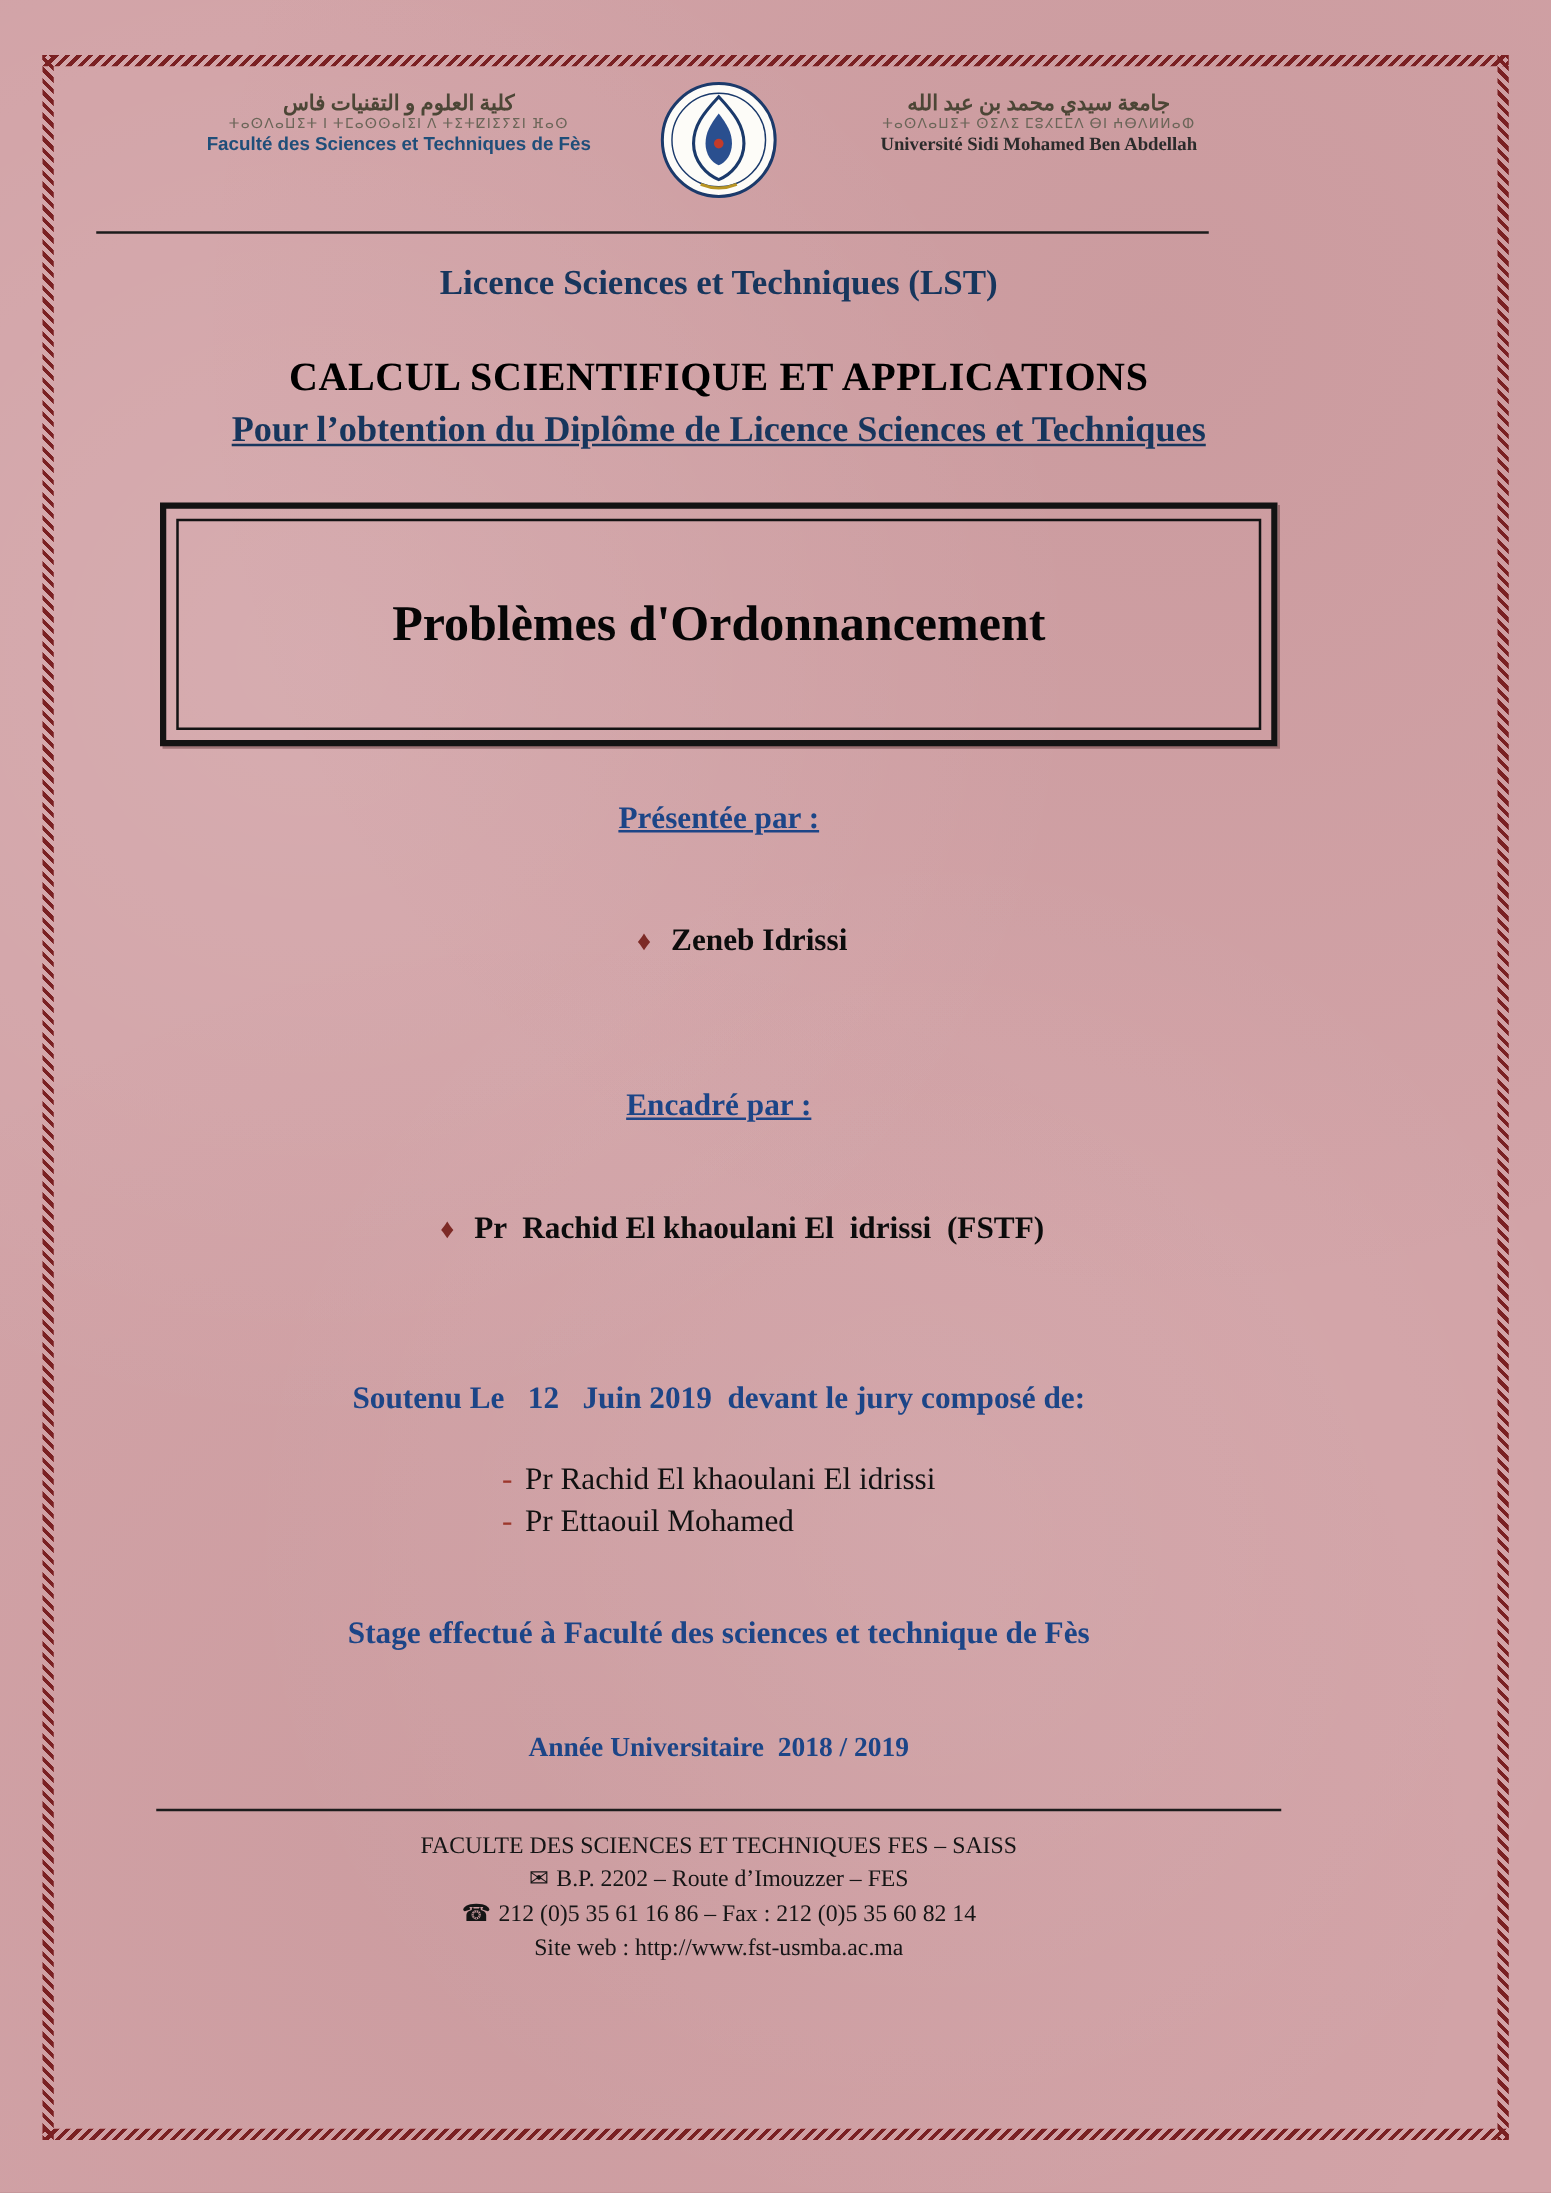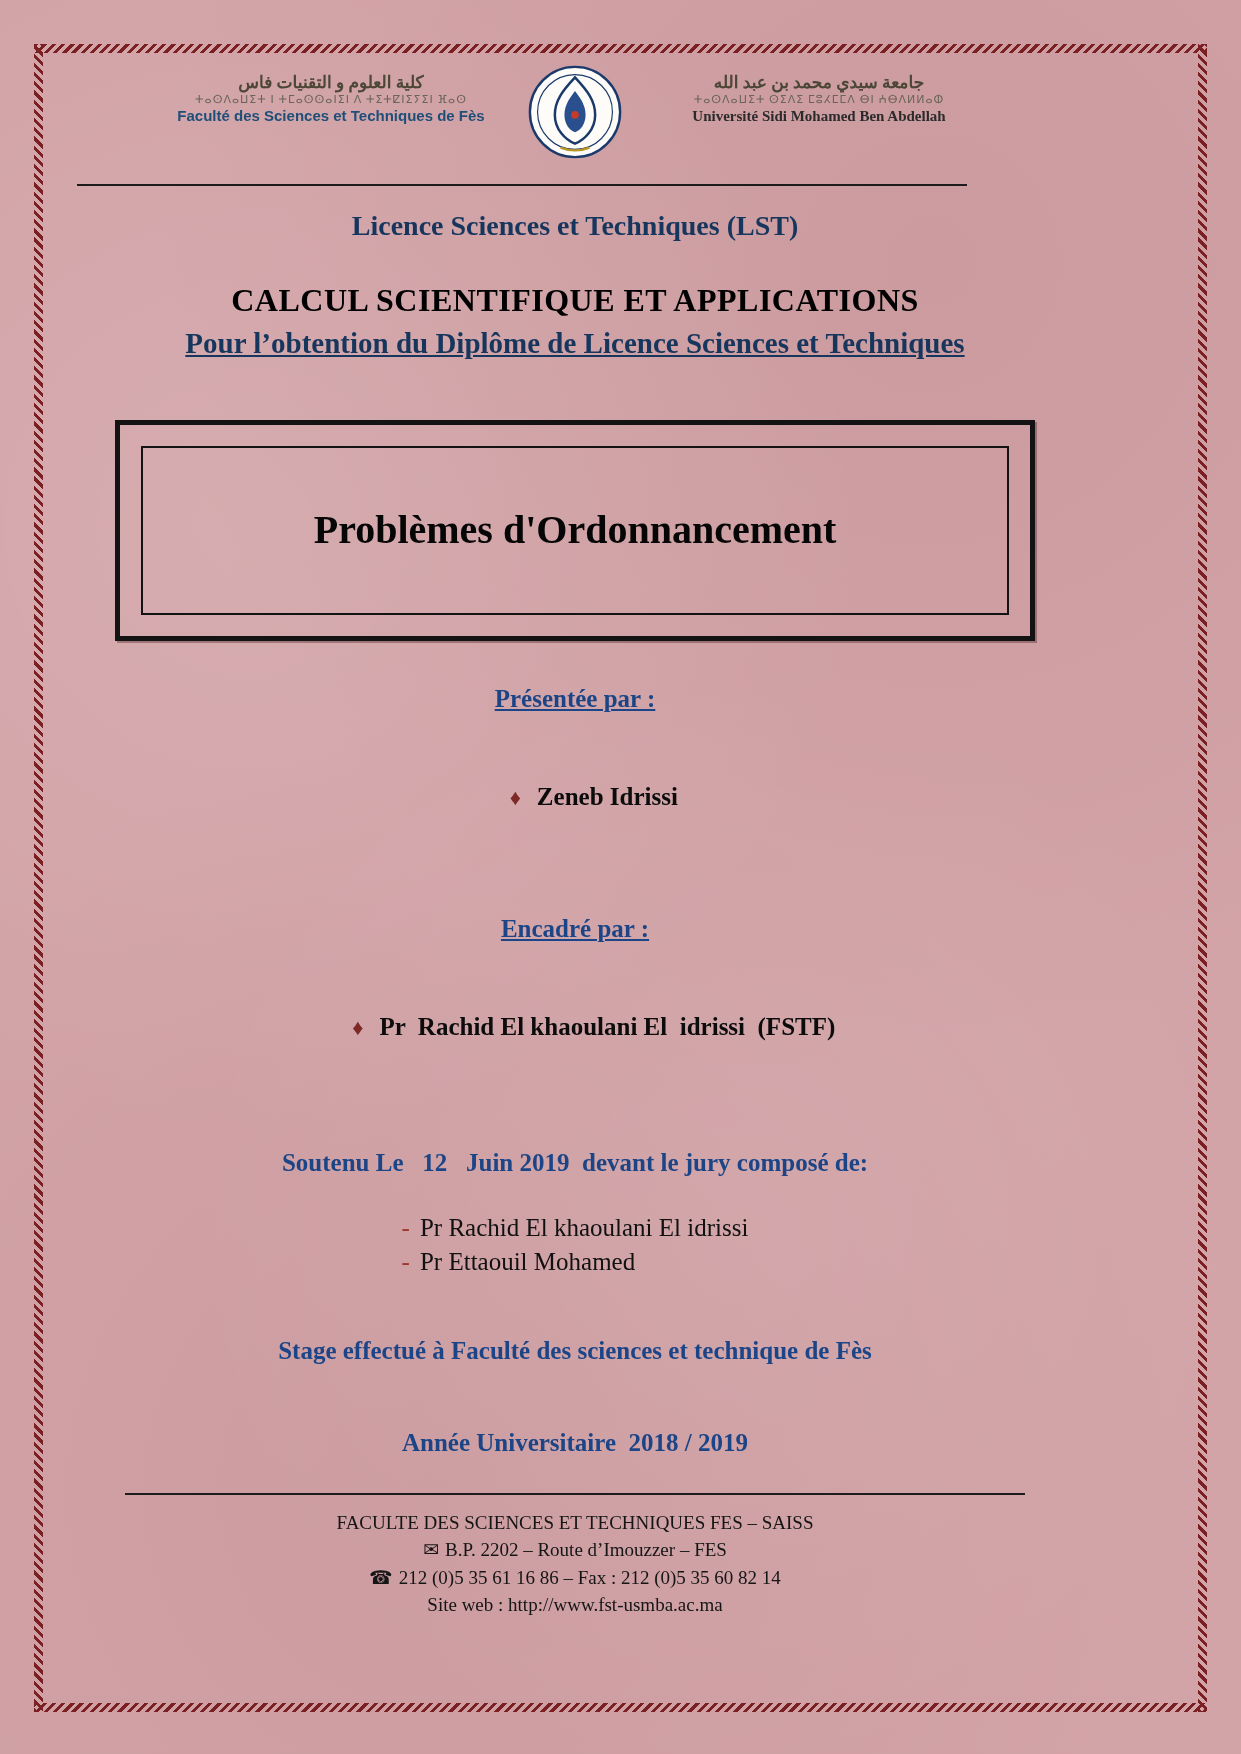--- a/index.html
+++ b/index.html
@@ -32,50 +32,50 @@
     background:repeating-linear-gradient(45deg,#7a2022 0 3px, rgba(0,0,0,0) 3px 6.5px);}
   .frame-left{left:34px}
   .frame-right{right:34px}
 
   .content{
     position:absolute;left:75px;top:72px;width:1000px;z-index:3;
     text-align:center;
   }
 
   
-  .header{display:flex;justify-content:center;align-items:flex-start;gap:16px;}
+  .header{display:flex;justify-content:center;align-items:flex-start;gap:28px;}
   .header-block{width:360px;line-height:1.25;}
   .header-block .arabic{font-size:17px;color:#4c4636;font-weight:bold;direction:rtl;}
   .header-block .tifinagh{font-size:11px;color:#6b6558;letter-spacing:1px;}
   .hb-left .fr{font-size:15px;font-weight:bold;color:#1f4e79;font-family:"Liberation Sans",sans-serif;}
   .hb-right .fr{font-size:15px;font-weight:bold;color:#2b2b2b;font-family:Liberation Serif, serif;}
   .logo-wrap{width:96px;flex:0 0 96px;margin-top:-8px;}
 
   .divider{height:2px;background:#1c1c1c;border:0;margin:20px 8px 0 2px;width:890px;}
 
   .t-program{margin-top:24px;font-size:28px;font-weight:bold;color:#17365d;}
   .t-specialty{margin-top:40px;font-size:32px;font-weight:bold;color:#000;letter-spacing:0.5px;}
   .t-memoire{margin-top:54px;font-size:30px;font-weight:bold;color:#c4510a;text-decoration:underline;}
   .t-purpose{margin-top:8px;font-size:29px;font-weight:bold;color:#17365d;text-decoration:underline;}
 
-  .title-box{margin:60px auto 0 auto;width:868px;border:5px solid #131313;padding:21px;background:transparent;box-shadow:2px 2px 0 rgba(60,20,20,0.35);}
+  .title-box{margin:41px auto 0 auto;width:868px;border:5px solid #131313;padding:8px;background:transparent;box-shadow:2px 2px 0 rgba(60,20,20,0.35);}
   .title-box-inner{border:2px solid #131313;padding:58px 18px 60px 18px;}
   .thesis-title{font-size:40px;font-weight:bold;color:#060606;}
 
   .h-blue{font-size:25px;font-weight:bold;color:#1c4587;text-decoration:underline;}
   .presented-h{margin-top:44px;}
   .supervised-h{margin-top:76px;}
   .bullet-line{margin-top:42px;font-size:25px;font-weight:bold;color:#0c0c0c;white-space:pre-wrap;}
   .bullet{color:#7d2a26;margin-right:16px;font-size:22px;}
 
   .defense-intro{margin-top:80px;font-size:25px;font-weight:bold;color:#1c4587;white-space:pre-wrap;}
   .jury{margin-top:34px;display:inline-block;text-align:left;font-size:25px;font-weight:normal;line-height:1.35;}
   .jury .dash{color:#9c372c;margin-right:10px;}
   .internship{margin-top:58px;font-size:25px;font-weight:bold;color:#1c4587;}
-  .acad-year{margin-top:64px;font-size:25px;font-weight:bold;color:#1c4587;white-space:pre-wrap;}
+  .acad-year{margin-top:64px;font-size:22px;font-weight:bold;color:#1c4587;white-space:pre-wrap;}
 
   .footer-divider{height:2px;background:#1c1c1c;border:0;margin:36px auto 14px auto;width:900px;}
   .footer{font-size:19px;color:#151515;line-height:1.45;}
   .footer .icon{margin-right:6px;}
   .footer a{color:#151515;text-decoration:none;}
 </style>
 </head>
 <body>
 
 <div class="page">

